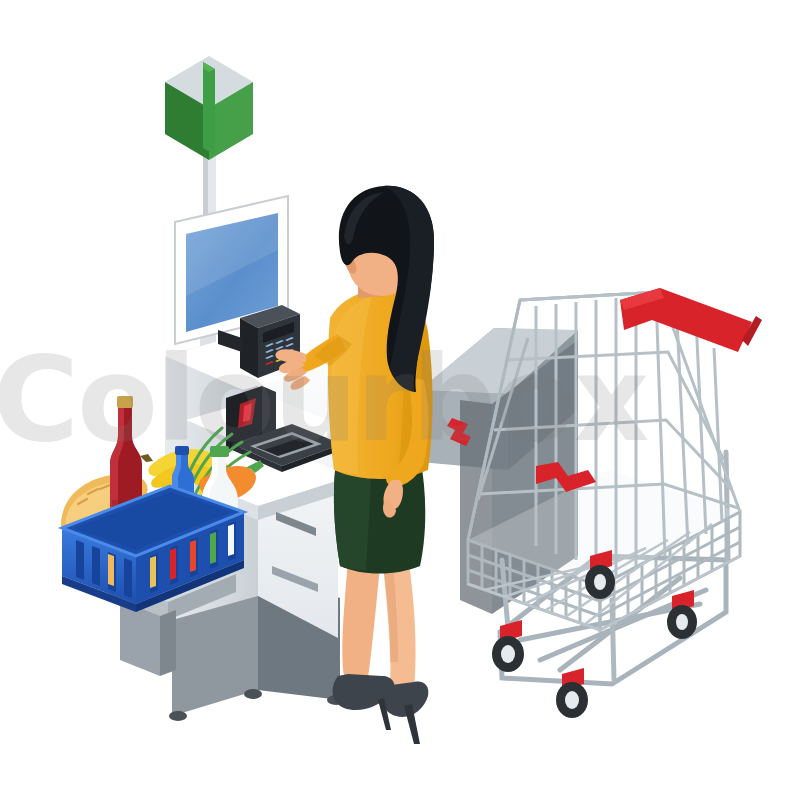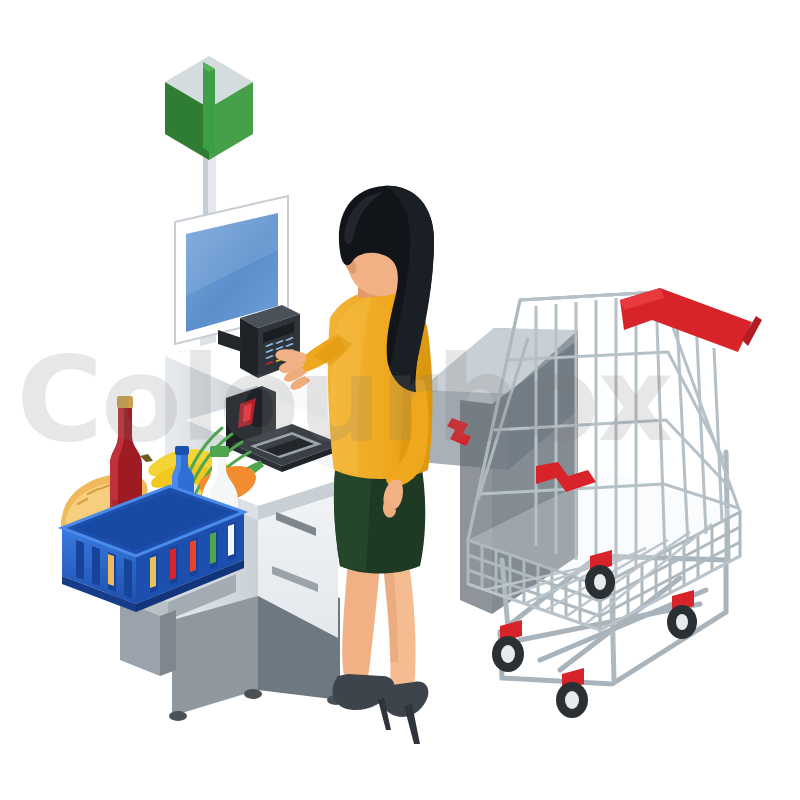--- a/index.html
+++ b/index.html
@@ -4,21 +4,20 @@
 <title>Isometric Self-Checkout Illustration</title>
 <style>
   html,body{margin:0;padding:0;background:#ffffff;}
   body{font-family:"Liberation Sans",sans-serif;}
   #stage{position:relative;width:800px;height:800px;background:#ffffff;overflow:hidden;}
   #art{position:absolute;left:0;top:0;width:800px;height:800px;}
   #watermark{
     position:absolute;left:0;top:0;width:640px;height:800px;
     display:flex;align-items:center;justify-content:center;
     pointer-events:none;
-    padding-left:24px;
   }
   #watermark span{
     font-family:"DejaVu Sans",sans-serif;
     font-weight:bold;
     font-size:118px;
     letter-spacing:-2px;
     color:rgba(120,120,120,0.18);
     user-select:none;
     white-space:nowrap;
     transform:translateY(-1px);

